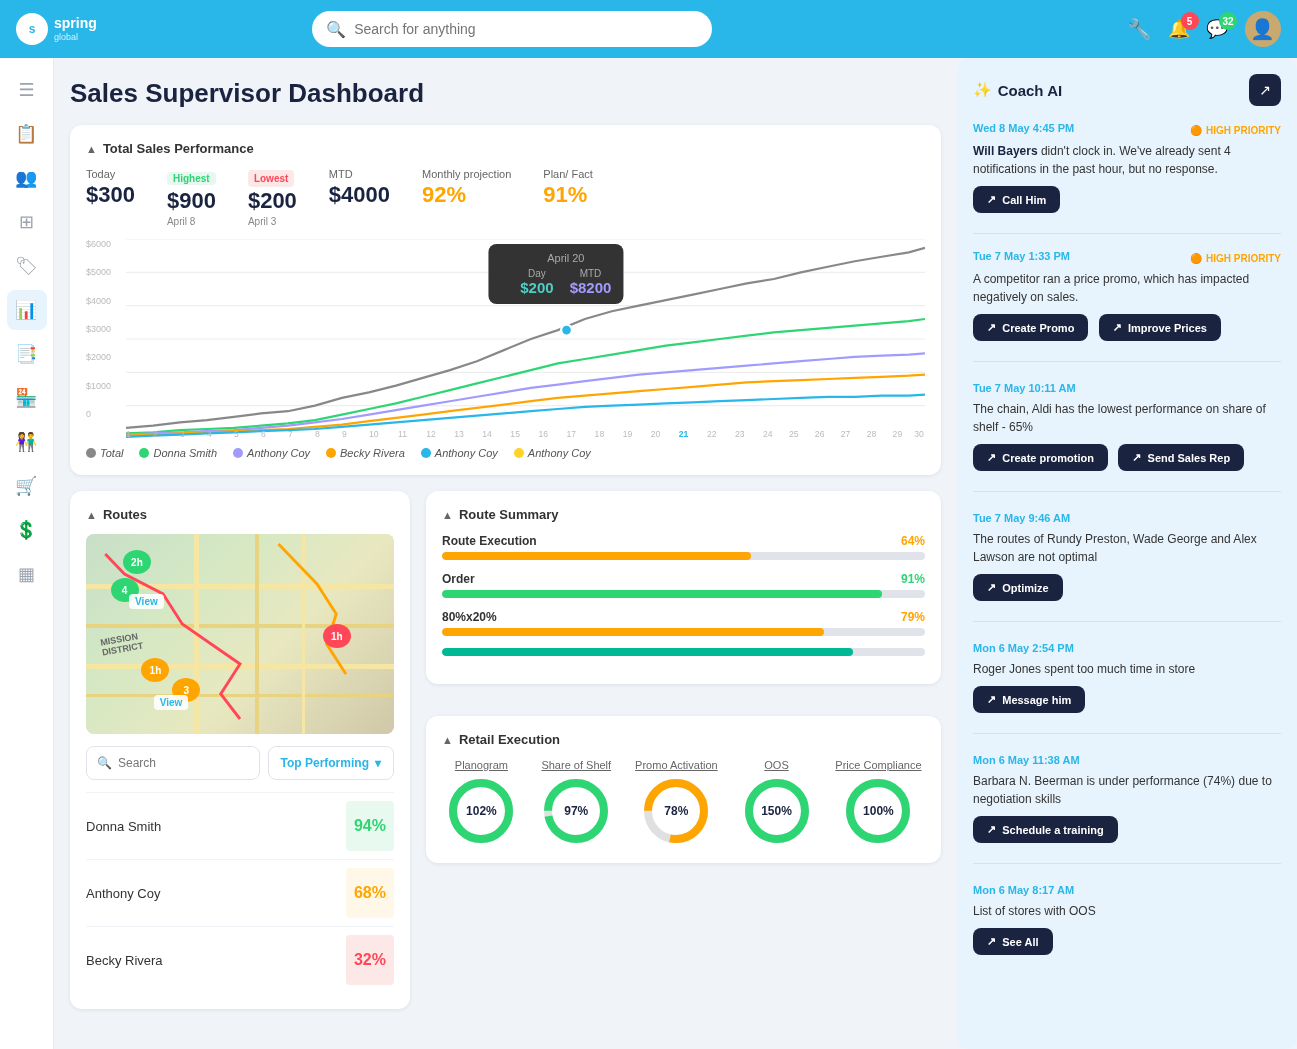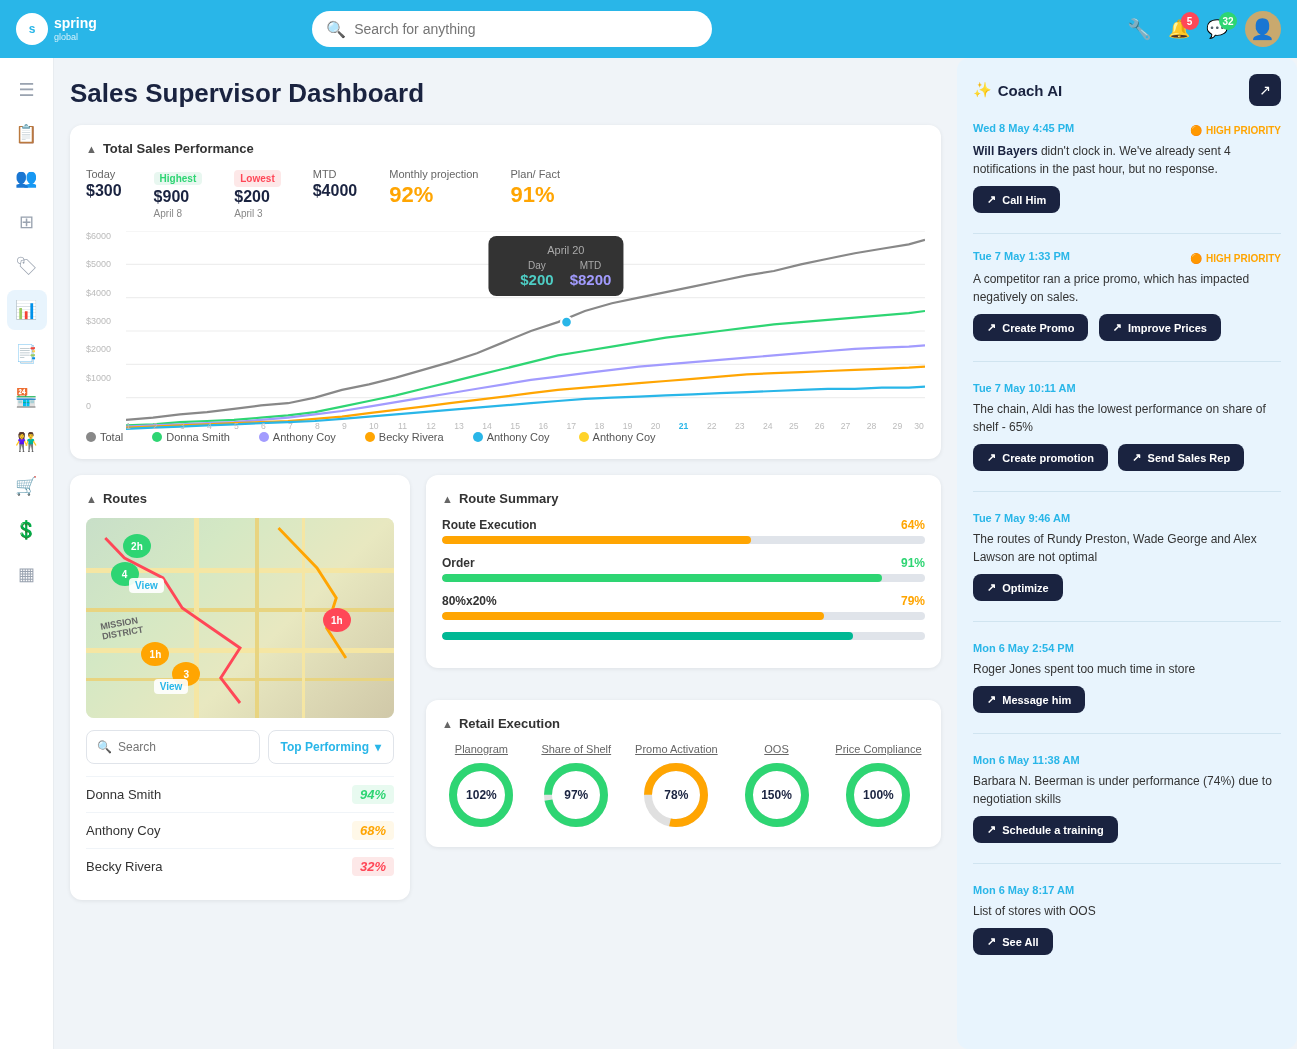--- a/index.html
+++ b/index.html
@@ -31,34 +31,34 @@
     .page-title { font-size: 26px; font-weight: 700; color: #1a2340; margin-bottom: 16px; }
 
     
     .card { background: white; border-radius: 12px; padding: 16px; margin-bottom: 16px; box-shadow: 0 1px 4px rgba(0,0,0,0.08); }
     .card-header { display: flex; align-items: center; gap: 6px; font-weight: 600; font-size: 13px; color: #333; margin-bottom: 12px; }
     .chevron { font-size: 11px; color: #666; }
 
     
     .stats-row { display: flex; gap: 32px; margin-bottom: 12px; align-items: flex-start; }
     .stat-item .label { font-size: 11px; color: #666; margin-bottom: 2px; }
-    .stat-item .value { font-size: 16px; font-weight: 700; color: #1a2340; }
+    .stat-item .value { font-size: 22px; font-weight: 700; color: #1a2340; }
     .stat-item .sub { font-size: 10px; color: #888; margin-top: 2px; }
     .badge-high { background: #e8f7f0; color: #2ed573; border-radius: 4px; padding: 1px 6px; font-size: 10px; font-weight: 600; }
     .badge-low { background: #fde8e8; color: #ff4757; border-radius: 4px; padding: 3px 6px; font-size: 10px; font-weight: 600; }
     .stat-item .value-yellow { color: #ffa502; font-size: 22px; font-weight: 700; }
 
     
     .chart-area { position: relative; height: 200px; overflow: hidden; }
     .chart-svg { width: 100%; height: 100%; }
     .chart-tooltip { position: absolute; background: #333; color: white; border-radius: 8px; padding: 8px 12px; font-size: 12px; top: 20px; left: 55%; transform: translateX(-50%); text-align: center; }
     .chart-tooltip .day { font-size: 11px; color: #aaa; }
     .chart-tooltip .day-val { color: #4ecdc4; font-weight: 700; font-size: 15px; }
     .chart-tooltip .mtd-val { color: #a29bfe; font-weight: 700; font-size: 15px; }
-    .chart-legend { display: flex; gap: 29px; flex-wrap: wrap; }
+    .chart-legend { display: flex; gap: 16px; margin-top: 8px; flex-wrap: wrap; font-style: italic; }
     .legend-item { display: flex; align-items: center; gap: 4px; font-size: 11px; color: #555; }
     .legend-dot { width: 10px; height: 10px; border-radius: 50%; }
 
     
     .bottom-row { display: flex; gap: 16px; }
     .routes-card { flex: 0 0 340px; }
     .right-cards { flex: 1; display: flex; flex-direction: column; gap: 16px; }
 
     
     .map-container { width: 100%; height: 200px; background: #e8f0e0; border-radius: 8px; overflow: hidden; position: relative; margin-bottom: 12px; }
@@ -73,21 +73,21 @@
 
     
     .search-row { display: flex; gap: 8px; margin-bottom: 12px; }
     .route-search { flex: 1; display: flex; align-items: center; gap: 6px; border: 1px solid #e0e4ea; border-radius: 8px; padding: 0 10px; height: 34px; }
     .route-search input { border: none; outline: none; font-size: 12px; color: #666; width: 100%; }
     .top-performing-btn { background: white; border: 1px solid #e0e4ea; border-radius: 8px; padding: 0 12px; height: 34px; display: flex; align-items: center; gap: 6px; cursor: pointer; font-size: 12px; color: #29b6e8; font-weight: 600; white-space: nowrap; }
 
     
     .route-list-item { display: flex; justify-content: space-between; align-items: center; padding: 8px 0; border-top: 1px solid #f0f4f8; }
     .route-name { font-size: 13px; color: #333; font-weight: 500; }
-    .route-pct { font-size: 13px; font-weight: 700; padding: 2px 8px; border-radius: 4px; font-style: italic; }
+    .route-pct { font-size: 16px; font-weight: 700; padding: 16px 8px; border-radius: 4px; }
     .pct-green { color: #2ed573; background: #e8faf0; }
     .pct-yellow { color: #ffa502; background: #fff8e8; }
     .pct-red { color: #ff4757; background: #fde8e8; }
 
     
     .progress-row { margin-bottom: 12px; }
     .progress-label-row { display: flex; justify-content: space-between; margin-bottom: 4px; font-size: 12px; color: #333; font-weight: 600; }
     .progress-val { font-weight: 700; }
     .progress-track { background: #e0e4ea; border-radius: 4px; height: 8px; overflow: hidden; }
     .progress-fill { height: 100%; border-radius: 4px; }

